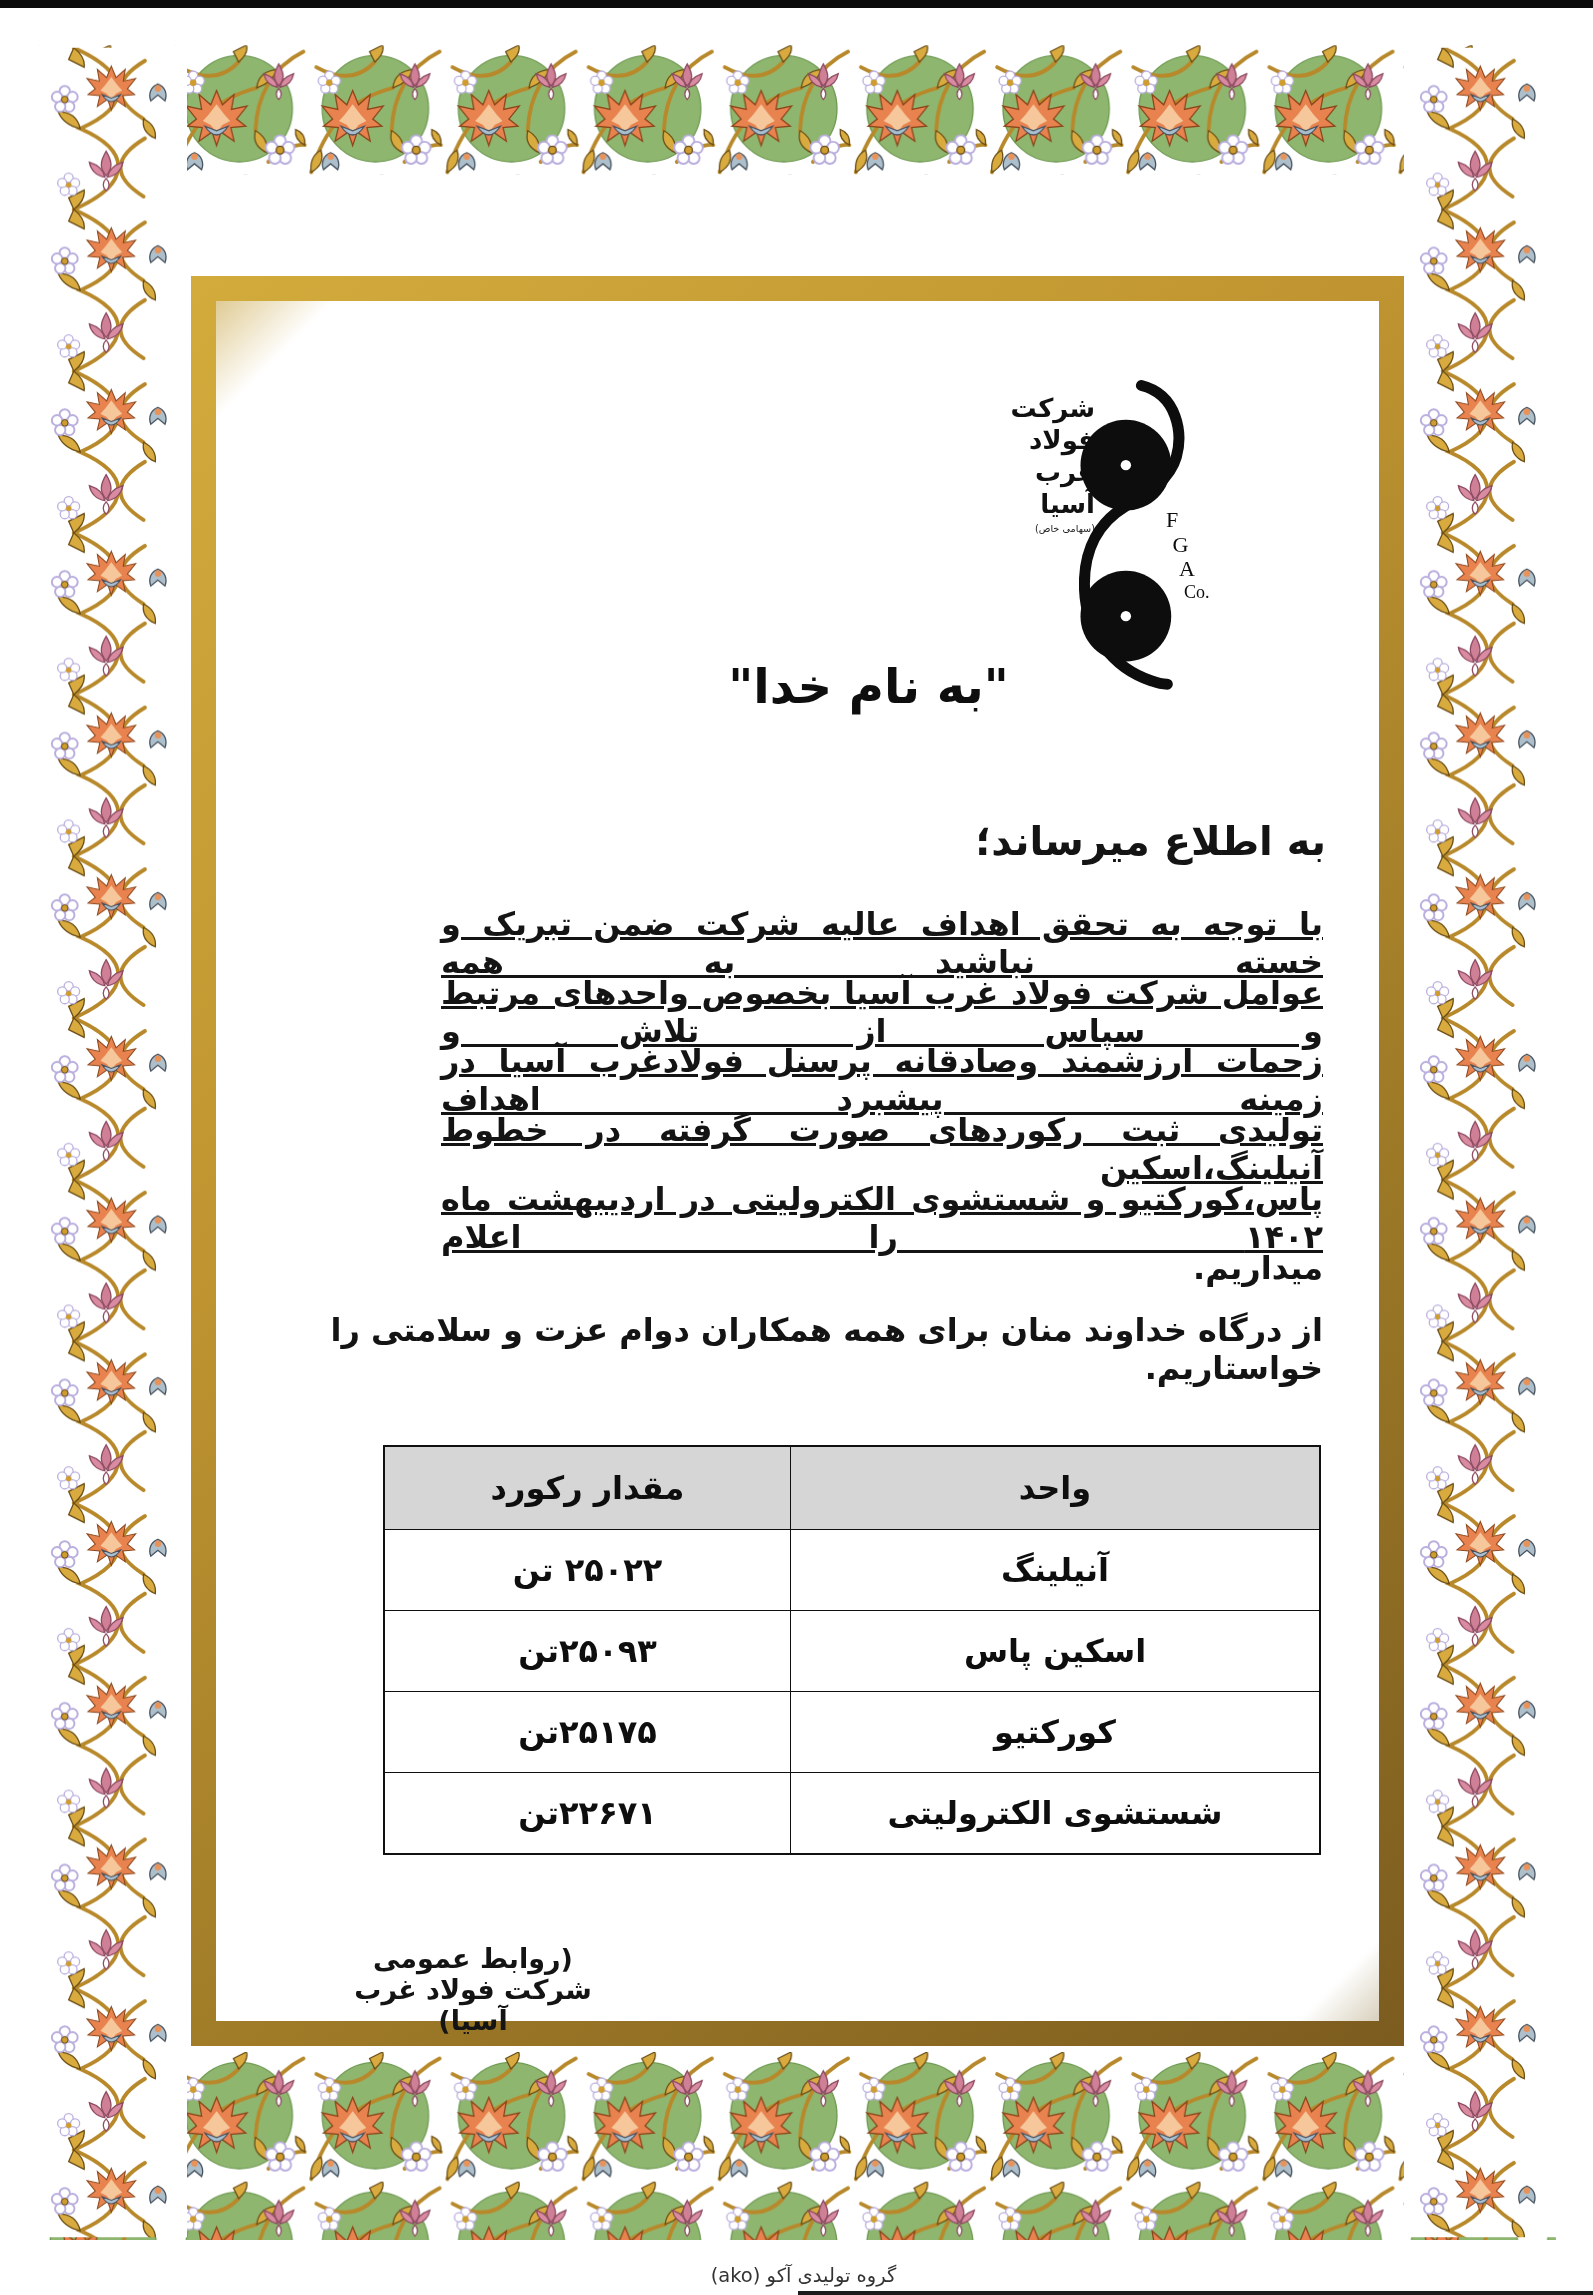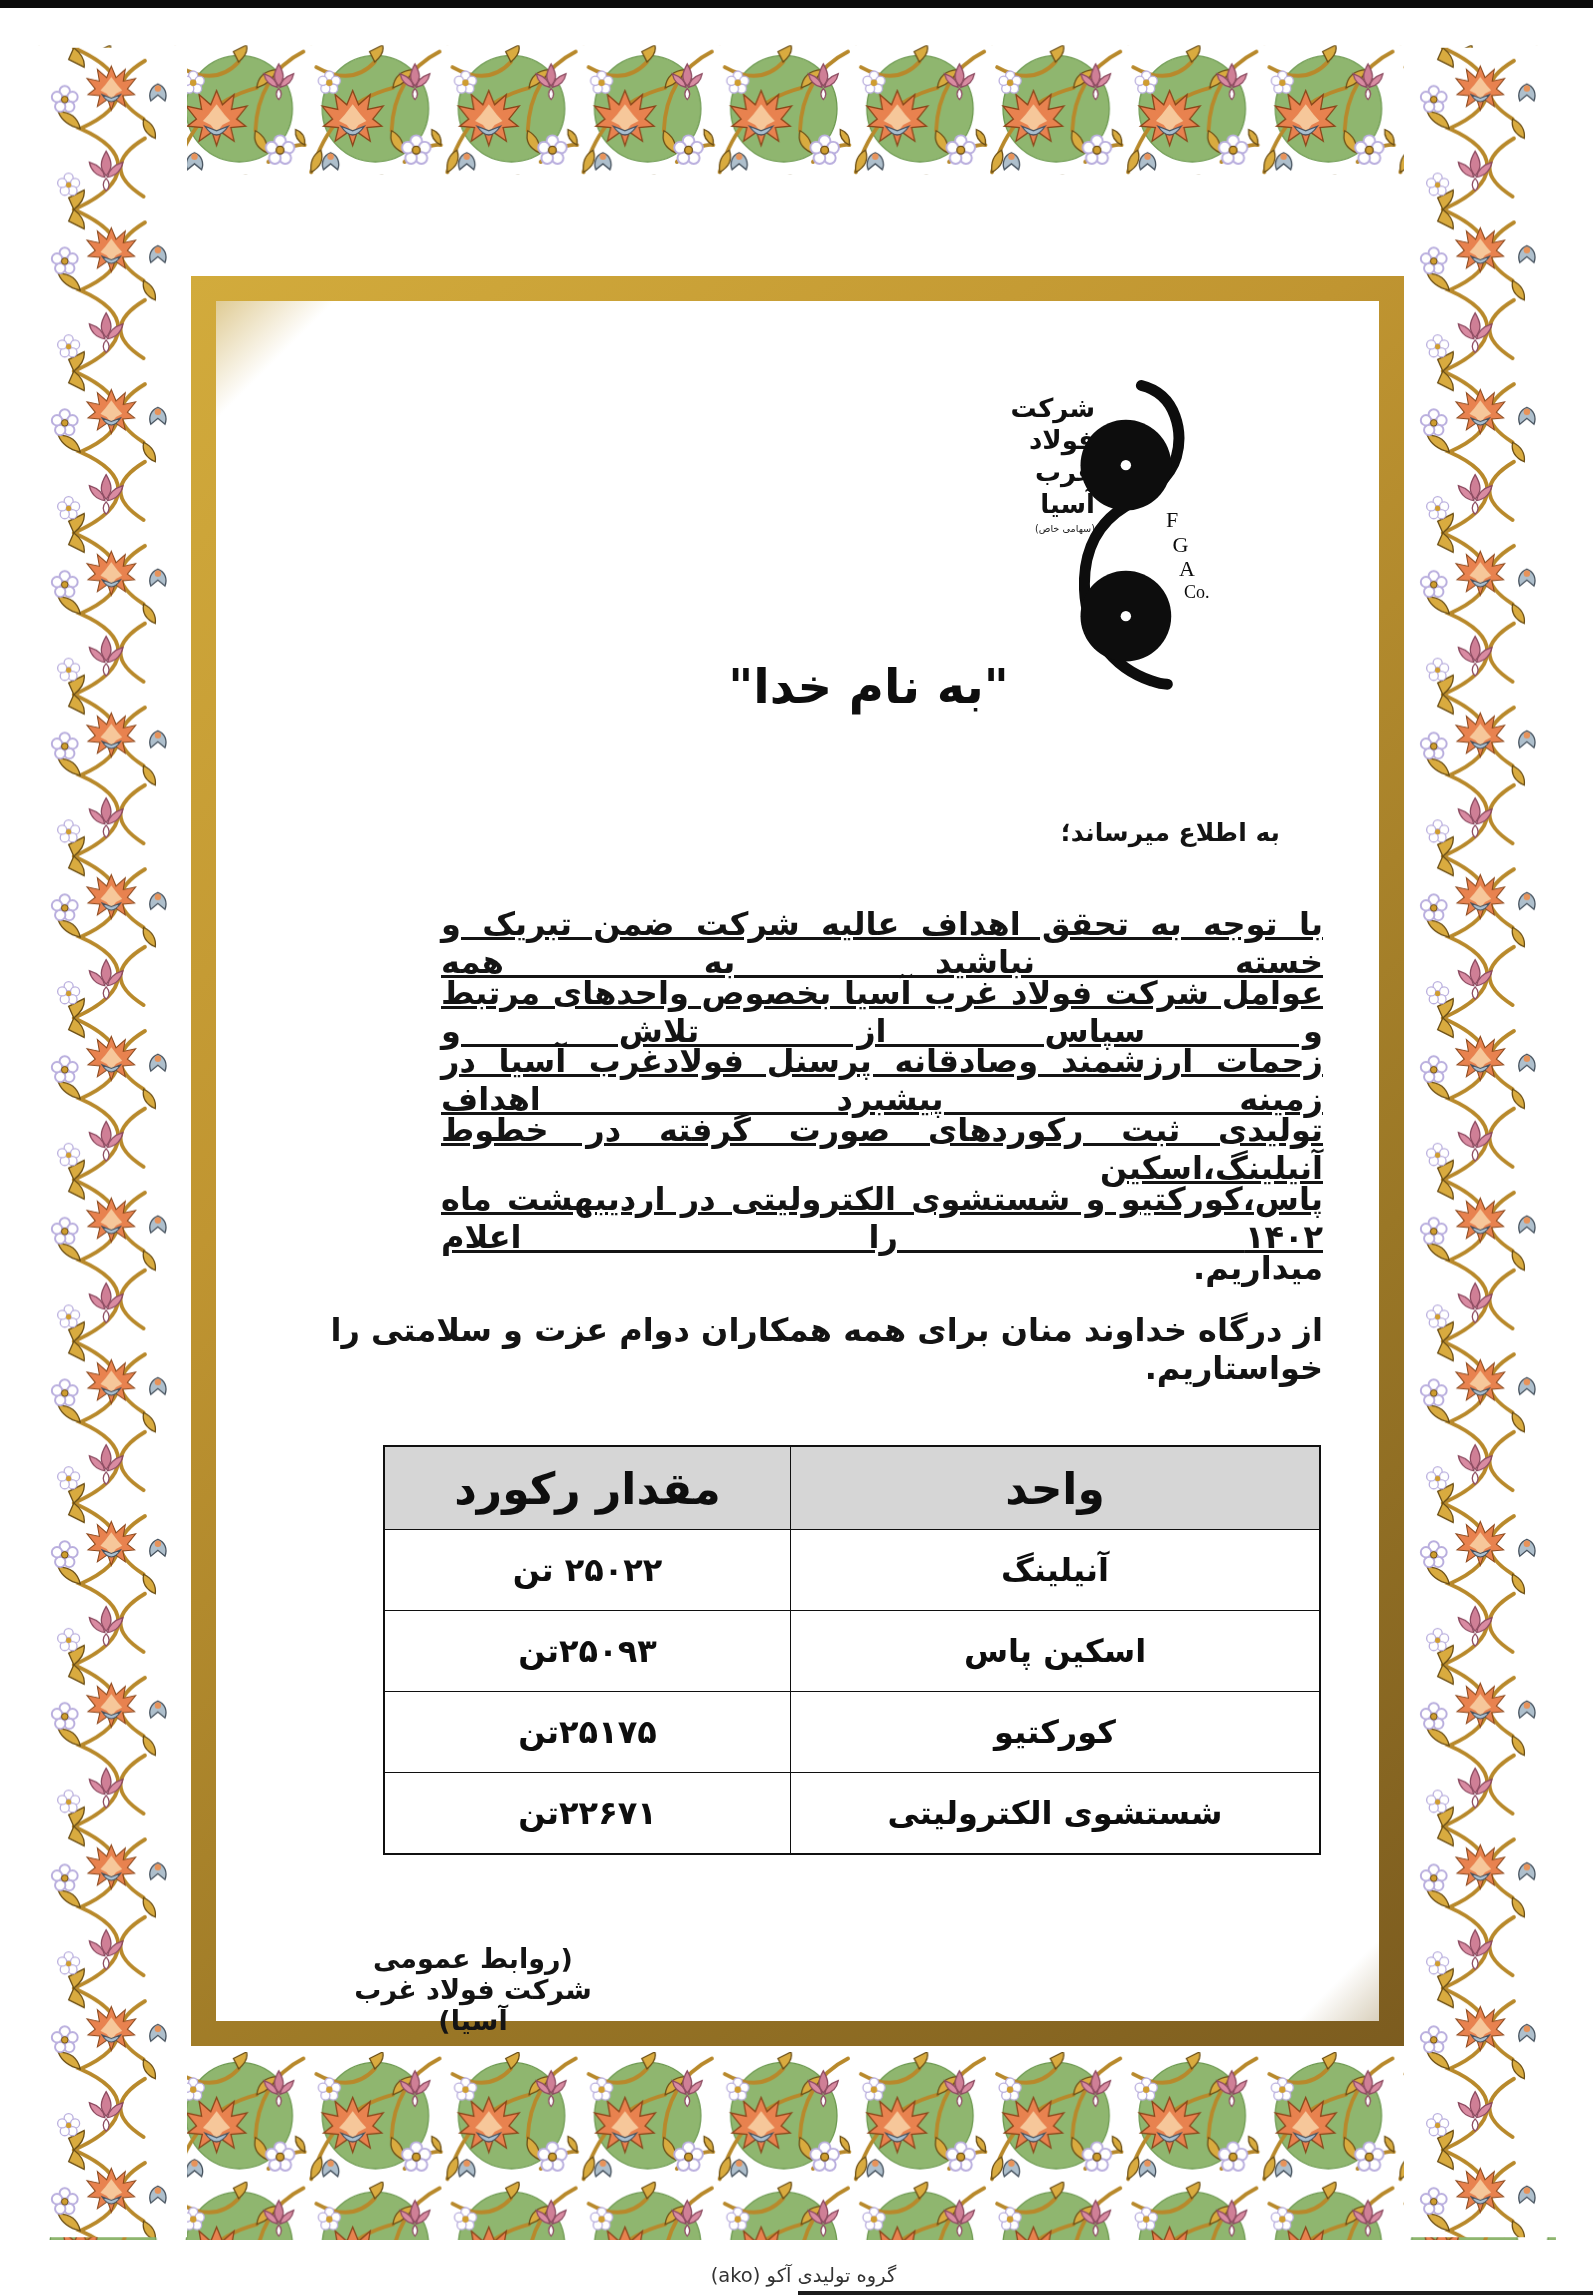--- a/index.html
+++ b/index.html
@@ -40,41 +40,41 @@
   .lat-f{left:3.9px;top:0;}
   .lat-g{left:10.4px;top:25px;}
   .lat-a{left:17px;top:49px;}
   .lat-co{left:22px;top:75px;font-size:18px;}
   
   .title{
     left:674px;top:658px;width:389px;text-align:center;direction:rtl;
     font-size:48px;font-weight:700;color:#0e0e0e;letter-spacing:0.6px;
   }
   .announce{
-    left:891px;top:818px;width:389px;text-align:right;direction:rtl;
-    font-size:25px;font-weight:700;color:#141414;
+    left:937px;top:818px;width:389px;text-align:right;direction:rtl;
+    font-size:40px;font-weight:700;color:#141414;
   }
   .para{left:441px;top:905px;width:882px;direction:rtl;color:#141414;}
   .pline{position:absolute;left:0;width:882px;height:69px;
     font-size:32px;font-weight:700;white-space:nowrap;}
   .pjust{text-align:justify;text-align-last:justify;white-space:normal;text-decoration:underline;}
   .pright{text-align:right;}
   .closing{
     left:285px;top:1311px;width:1038px;text-align:right;direction:rtl;
     font-size:32px;font-weight:700;color:#141414;
   }
   
   .rec-table{
     left:383px;top:1445px;width:934px;direction:rtl;
     border:2.6px solid #101010;background:#fff;color:#0e0e0e;
   }
   .t-row{display:flex;direction:rtl;}
   .t-row + .t-row{border-top:1.9px solid #101010;}
   .t-head{background:#d6d6d6;}
-  .t-head .t-cell{height:82px;font-size:44px;}
+  .t-head .t-cell{height:82px;font-size:32px;}
   .t-cell{display:flex;align-items:center;justify-content:center;
     font-weight:700;font-size:32px;height:80px;box-sizing:border-box;}
   .t-unit{width:528px;}
   .t-val{width:406px;border-left:none;border-right:1.9px solid #101010;}
   .t-head .t-val{border-right:1.9px solid #101010;}
   .signature{
     left:350px;top:1909px;width:246px;text-align:center;direction:rtl;
     font-size:27px;font-weight:700;color:#141414;margin-top:34px;
   }
   .bottom-note{

